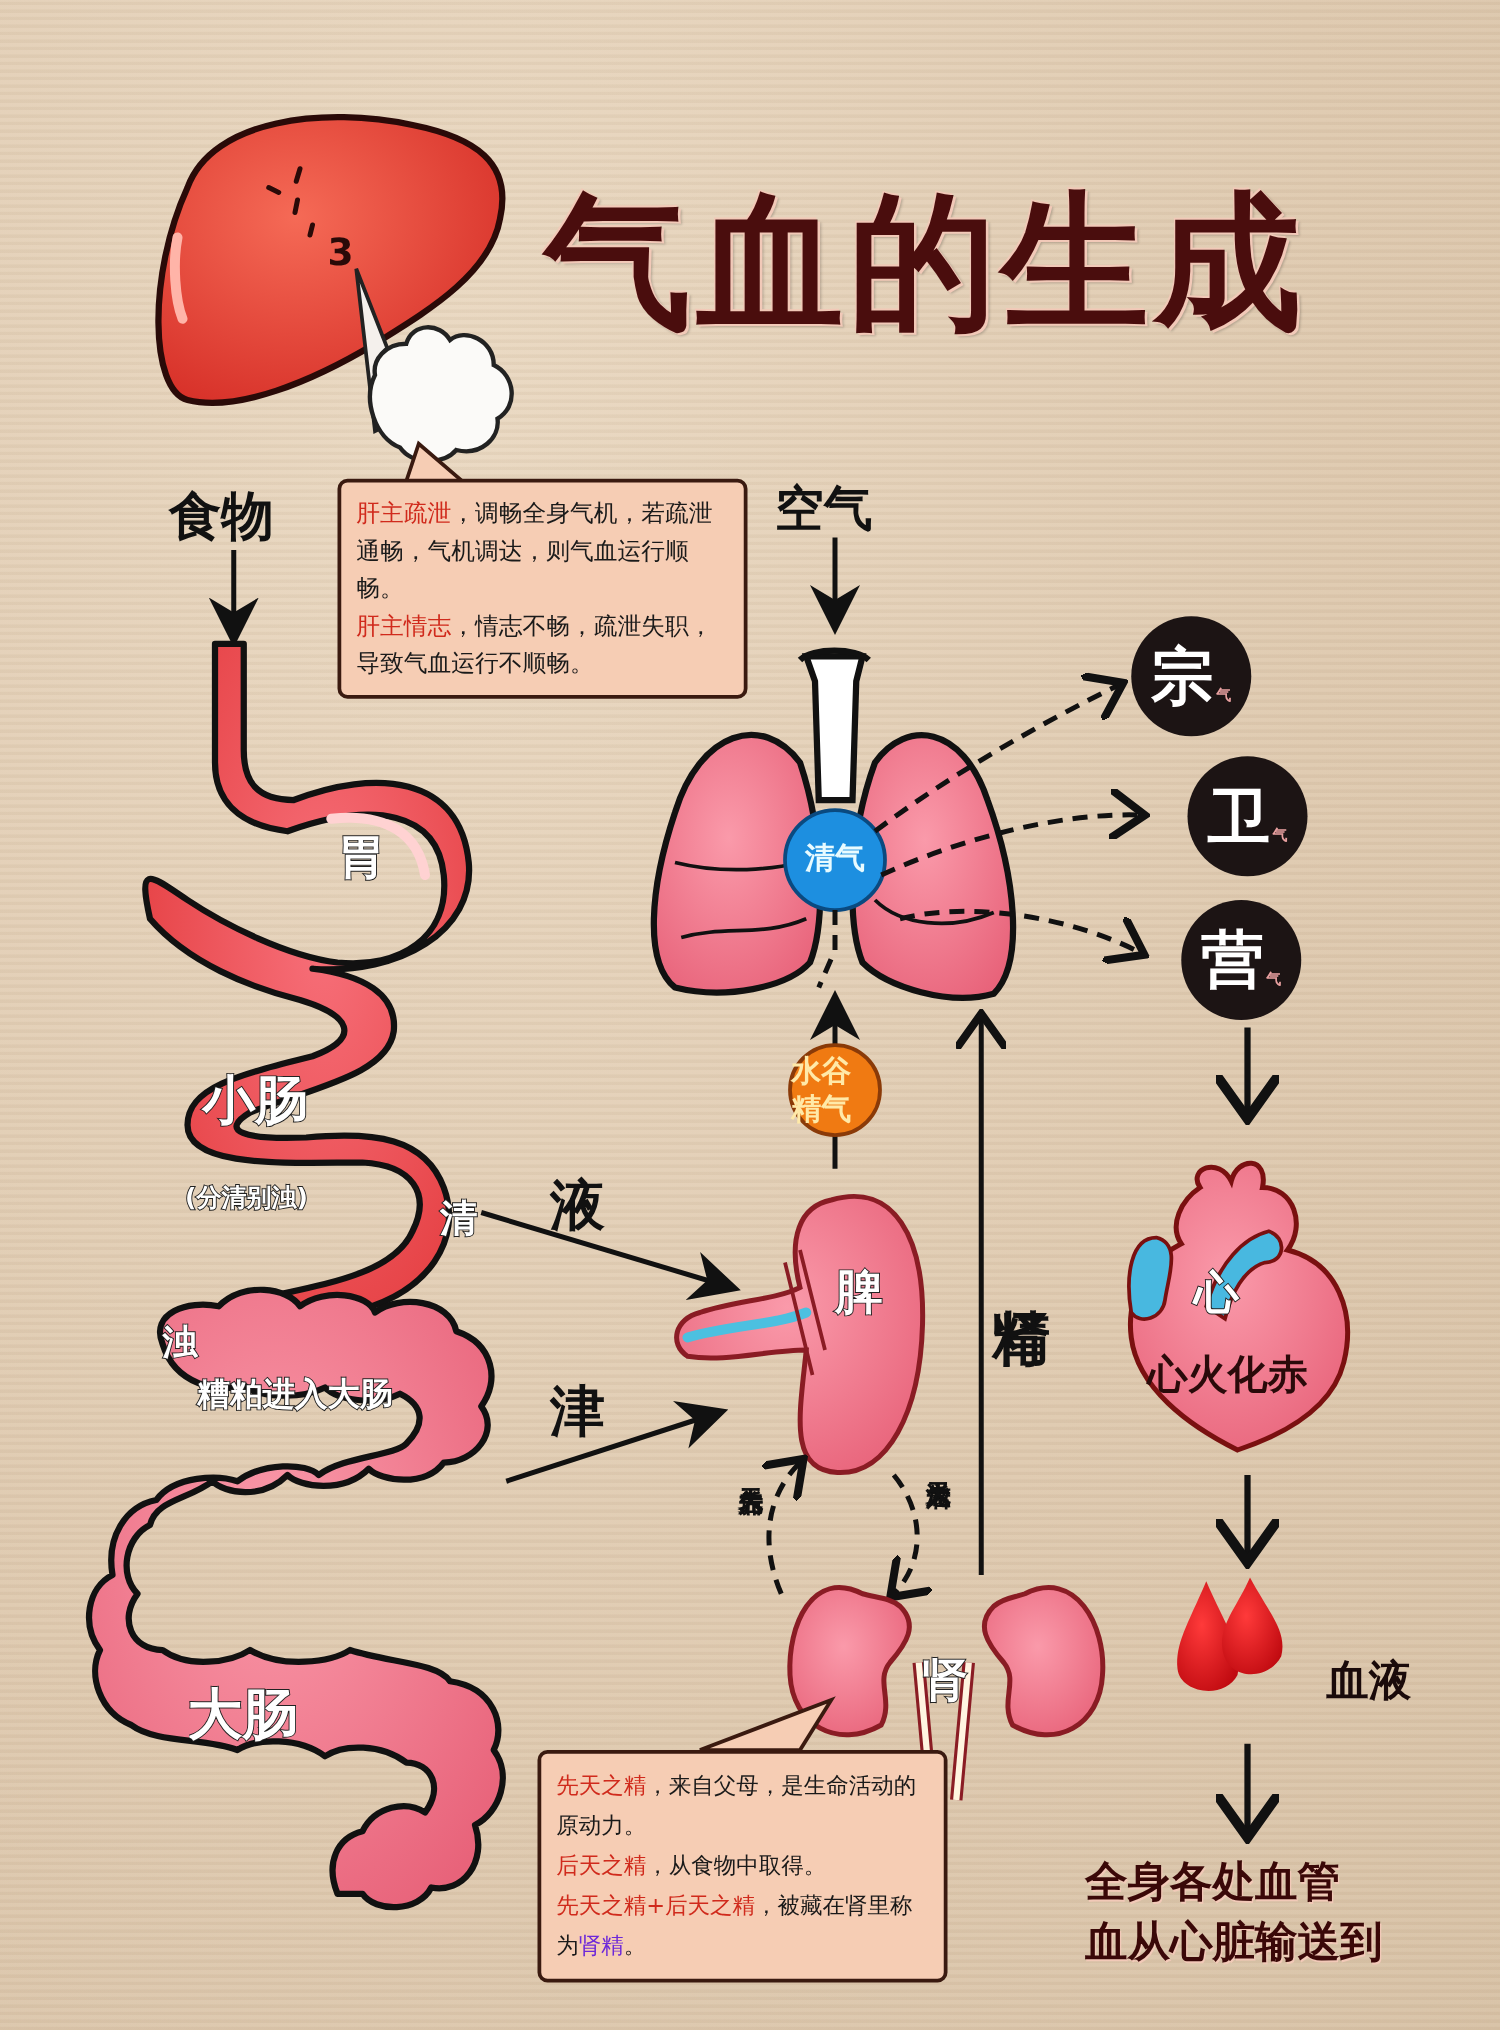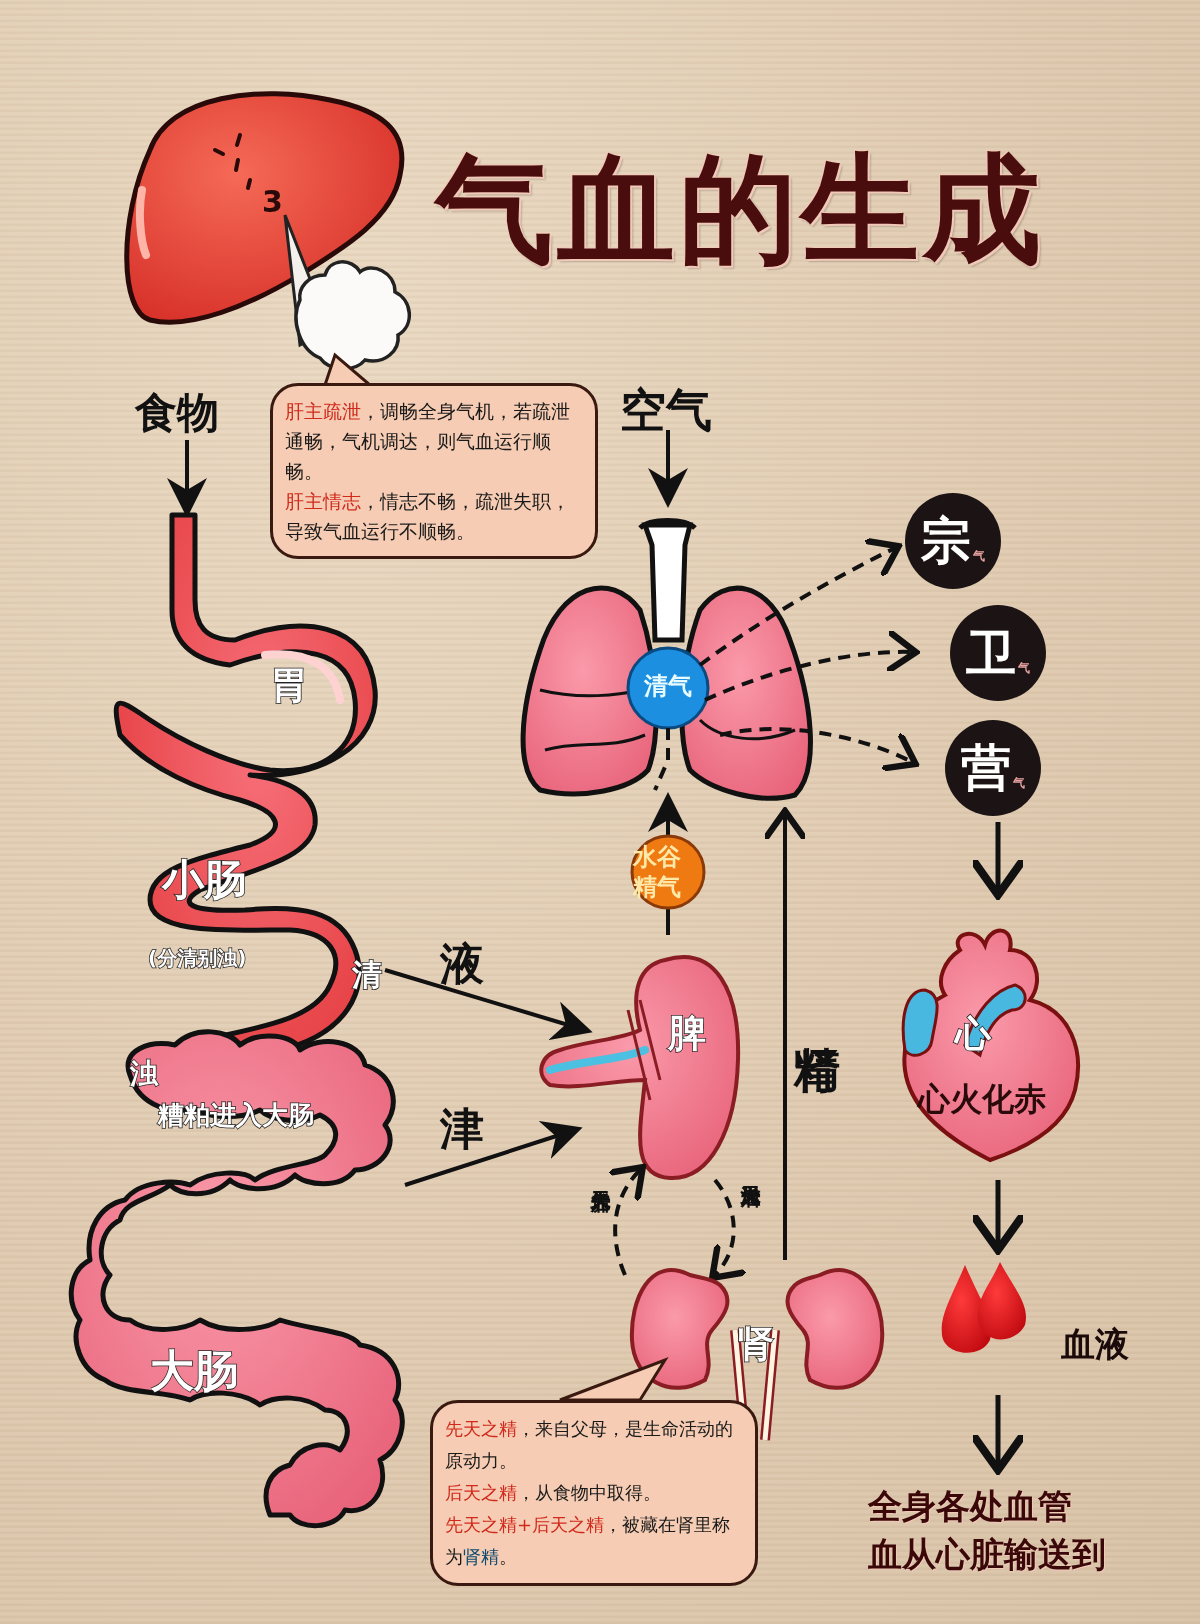--- a/index.html
+++ b/index.html
@@ -7,24 +7,24 @@
   #canvas{position:relative;width:1200px;height:1624px;
     background:
       repeating-linear-gradient(0deg, rgba(120,90,60,0.05) 0px, rgba(120,90,60,0.05) 2px, rgba(255,255,255,0.03) 3px, rgba(255,255,255,0.03) 6px),
       radial-gradient(ellipse at 30% 20%, #ead9c2 0%, #dfcab0 60%, #d8c2a6 100%);}
   svg#art{position:absolute;left:0;top:0;}
   .abs{position:absolute;}
   .title{left:415px;top:150px;font-size:118px;font-weight:bold;color:#4a0d0d;letter-spacing:4px;
     text-shadow:2px 2px 0 #f2c9b8, -1px -1px 0 #f2c9b8, 3px 3px 2px rgba(0,0,0,0.2);line-height:1;margin-left:20px;}
   .lbl-black{font-weight:bold;color:#111;}
   .lbl-white{font-weight:bold;color:#fff;-webkit-text-stroke:1.5px #222;paint-order:stroke fill;}
-  .bubble{background:#f6cdb4;border:3px solid #3a1a10;border-radius:28px;padding:10px 10px 10px 12px;
+  .bubble{background:#f6cdb4;border:3px solid #3a1a10;border-radius:8px;padding:10px 10px 10px 12px;
     font-size:19px;line-height:30px;color:#1a1a1a;}
   .red{color:#d02a1c;}
-  .blue{color:#0c4a6e;}
+  .blue{color:#6d28d9;}
   .circle-lbl{display:flex;align-items:center;justify-content:center;border-radius:50%;color:#fff;font-weight:bold;}
   .qi-circle{width:96px;height:96px;background:#1c1414;font-size:50px;}
   .qi-circle small{font-size:12px;margin-top:30px;margin-left:2px;color:#e8a0a0;}
   .vtext{writing-mode:vertical-rl;font-weight:bold;color:#111;}
 </style>
 </head>
 <body>
 
 <div id="canvas">
 
@@ -135,21 +135,21 @@
 
   <line x1="998" y1="1395" x2="998" y2="1465" stroke="#111" stroke-width="5" marker-end="url(#ahOpen)"></line>
 
   <path d="M325,385 L335,355 L370,385 z" fill="#f6cdb4" stroke="#3a1a10" stroke-width="3"></path>
   <path d="M560,1400 L665,1360 L640,1400 z" fill="#f6cdb4" stroke="#3a1a10" stroke-width="3"></path>
 </svg>
 
 <div class="abs title">气血的生成</div>
 
 <div class="abs lbl-black" style="left:135px;top:385px;font-size:42px;">食物</div>
-<div class="abs lbl-black" style="left:620px;top:380px;font-size:46px;text-align:right;">空气</div>
+<div class="abs lbl-black" style="left:620px;top:380px;font-size:39px;text-align:right;">空气</div>
 
 <div class="abs bubble" style="left:270px;top:383px;width:300px;">
   <span class="red">肝主疏泄</span><span>，调畅全身气机，若疏泄通畅，气机调达，则气血运行顺畅。</span><br>
   <span class="red">肝主情志</span><span>，情志不畅，疏泄失职，导致气血运行不顺畅。</span>
 </div>
 
 <div class="abs lbl-white" style="left:270px;top:660px;font-size:38px;">胃</div>
 <div class="abs lbl-white" style="left:162px;top:852px;font-size:42px;">小肠</div>
 <div class="abs lbl-white" style="left:148px;top:905px;font-size:20px;margin-top:40px;">(分清别浊)</div>
 <div class="abs lbl-white" style="left:352px;top:955px;font-size:30px;">清</div>

